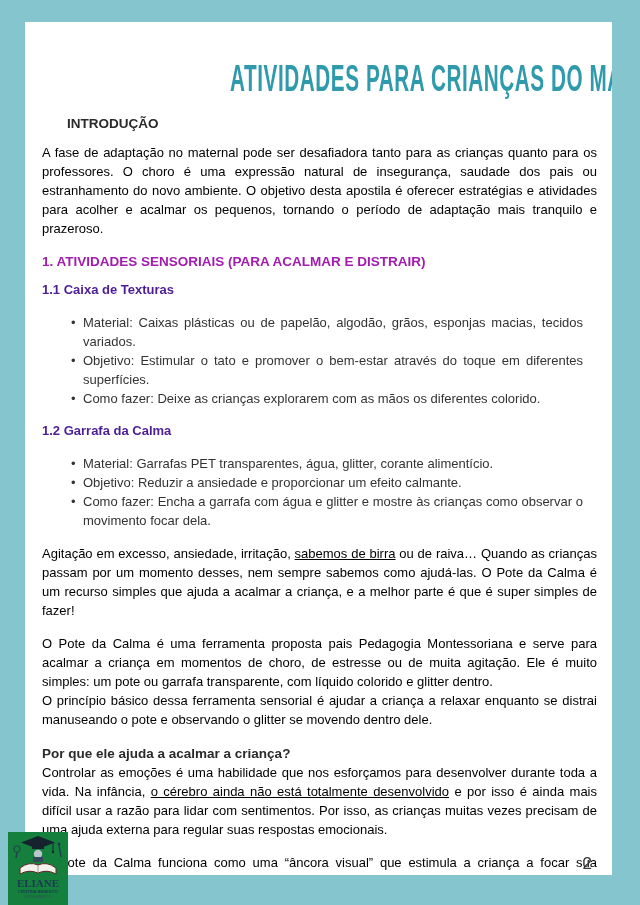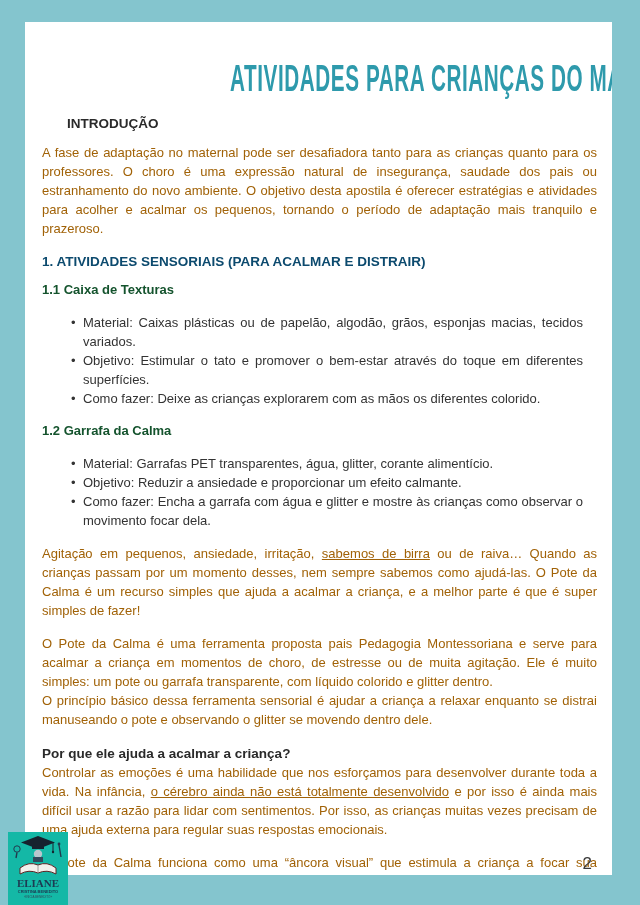--- a/index.html
+++ b/index.html
@@ -30,44 +30,44 @@
     transform-origin:center;
     font-size:37px;
     font-weight:bold;
     letter-spacing:1px;
     white-space:nowrap;
     color:#2e9aac;
   }
   .para {
     font-size:13px;
     line-height:19px;
-    color:#a16207;
+    color:#000000;
     text-align:justify;
     margin:0 0 0 0;
   }
   .mb { margin-bottom:14px; }
   .h-black {
     font-size:13.5px;
     font-weight:bold;
     color:#2a2a2a;
     margin:15px 0 0 0;
     line-height:19px;
   }
   .h-black.intro { margin:0 0 10px 0;padding-left:25px; }
   .h-blue {
     font-size:13.5px;
     font-weight:bold;
-    color:#0c4a6e;
+    color:#a21caf;
     margin:15px 0 10px 0;
     line-height:18px;
   }
   .h-red {
     font-size:13px;
     font-weight:bold;
-    color:#14532d;
+    color:#4c1d95;
     margin:8px 0 1px 0;
     line-height:18px;
   }
   ul.bullets {
     list-style:none;
     margin:14px;
     padding:0 0 0 27px;
   }
   ul.bullets li {
     position:relative;
@@ -87,21 +87,21 @@
   .page-number {
     position:absolute;
     right:20px; bottom:1px;
     font-size:17px;
     color:#3a3a3a;
   }
   .logo {
     position:absolute;
     left:8px; top:832px;
     width:60px; height:73px;
-    background:#14b8a6;
+    background:#15803d;
   }
   .logo svg { display:block; }
 </style>
 </head>
 <body>
 
 <div class="sheet">
 
   <div class="title-wrap">
     <span class="title-inner">ATIVIDADES PARA CRIANÇAS DO MATERNAL</span>
@@ -119,21 +119,21 @@
     <li>Como fazer: Deixe as crianças explorarem com as mãos os diferentes colorido.</li>
   </ul>
 
   <h3 class="h-red">1.2 Garrafa da Calma</h3>
   <ul class="bullets">
     <li>Material: Garrafas PET transparentes, água, glitter, corante alimentício.</li>
     <li>Objetivo: Reduzir a ansiedade e proporcionar um efeito calmante.</li>
     <li>Como fazer: Encha a garrafa com água e glitter e mostre às crianças como observar o movimento focar dela.</li>
   </ul>
 
-  <p class="para mb" style="margin-top:14px;"><span>Agitação em pequenos, ansiedade, irritação, </span><span class="u">sabemos de birra</span><span> ou de raiva… Quando as crianças passam por um momento desses, nem sempre sabemos como ajudá-las. O Pote da Calma é um recurso simples que ajuda a acalmar a criança, e a melhor parte é que é super simples de fazer!</span></p>
+  <p class="para mb" style="margin-top:14px;"><span>Agitação em excesso, ansiedade, irritação, </span><span class="u">sabemos de birra</span><span> ou de raiva… Quando as crianças passam por um momento desses, nem sempre sabemos como ajudá-las. O Pote da Calma é um recurso simples que ajuda a acalmar a criança, e a melhor parte é que é super simples de fazer!</span></p>
 
   <p class="para">O Pote da Calma é uma ferramenta proposta pais Pedagogia Montessoriana e serve para acalmar a criança em momentos de choro, de estresse ou de muita agitação. Ele é muito simples: um pote ou garrafa transparente, com líquido colorido e glitter dentro.</p>
   <p class="para">O princípio básico dessa ferramenta sensorial é ajudar a criança a relaxar enquanto se distrai manuseando o pote e observando o glitter se movendo dentro dele.</p>
 
   <h2 class="h-black">Por que ele ajuda a acalmar a criança?</h2>
   <p class="para"><span>Controlar as emoções é uma habilidade que nos esforçamos para desenvolver durante toda a vida. Na infância, </span><span class="u">o cérebro ainda não está totalmente desenvolvido</span><span> e por isso é ainda mais difícil usar a razão para lidar com sentimentos. Por isso, as crianças muitas vezes precisam de uma ajuda externa para regular suas respostas emocionais.</span></p>
 
   <p class="para" style="margin-top:14px;">O Pote da Calma funciona como uma “âncora visual” que estimula a criança a focar sua atenção no momento e local presentes. Isso faz com que ela aos poucos se desconecte daquilo que causou a irritação ou agitação anteriormente.</p>
 
   <div class="page-number">2</div>

